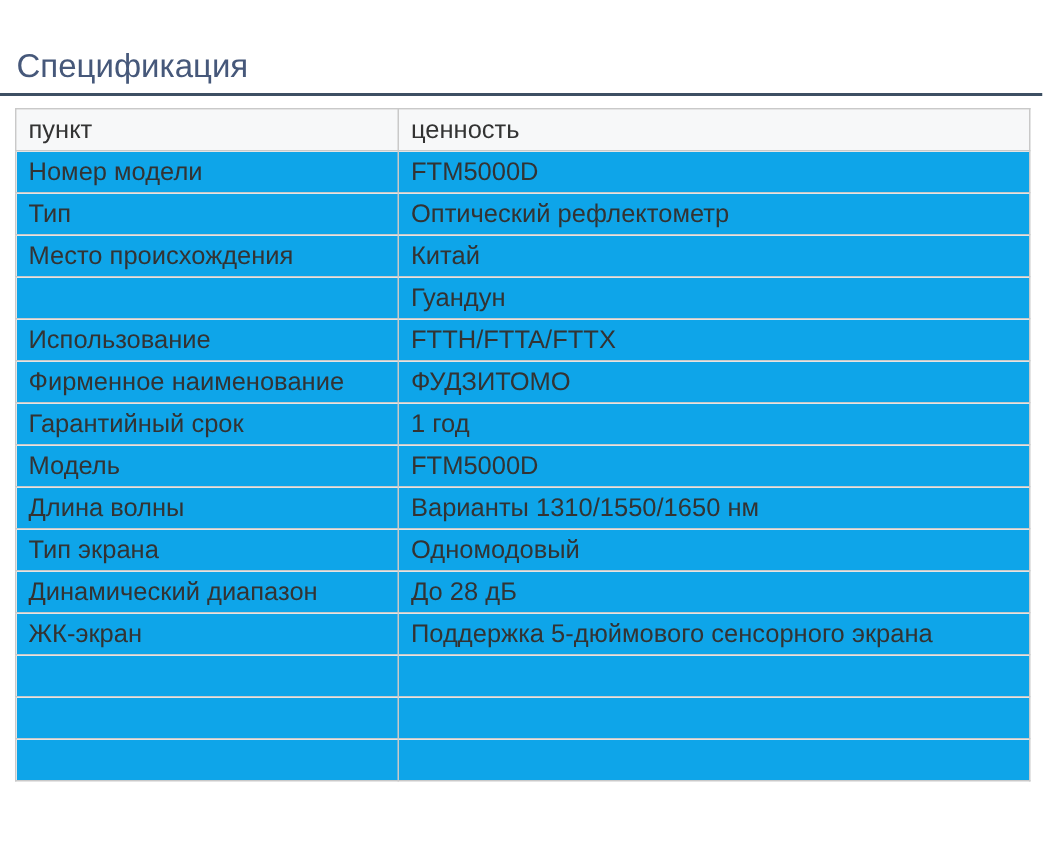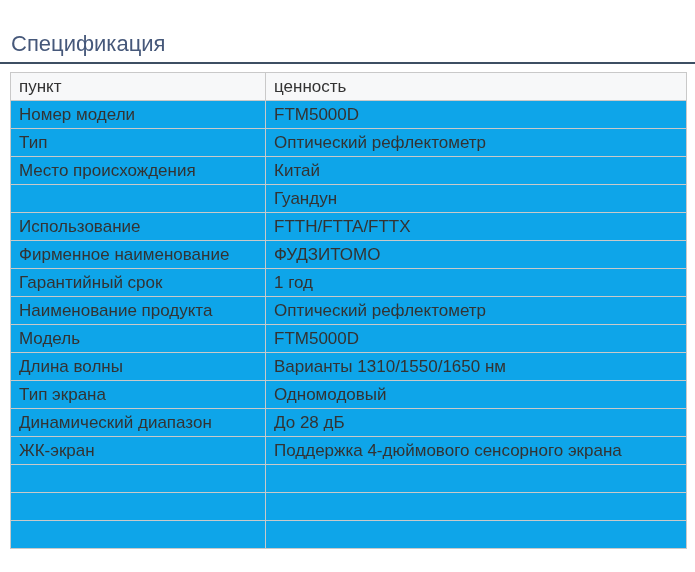--- a/index.html
+++ b/index.html
@@ -115,42 +115,38 @@
         </tr>
         <tr>
           <td>Фирменное наименование</td>
           <td>ФУДЗИТОМО</td>
         </tr>
         <tr>
           <td>Гарантийный срок</td>
           <td>1 год</td>
         </tr>
         <tr>
-          <td>Наименование продукта</td>
-          <td>Оптический рефлектометр</td>
-        </tr>
-        <tr>
           <td>Модель</td>
           <td>FTM5000D</td>
         </tr>
         <tr>
           <td>Длина волны</td>
           <td>Варианты 1310/1550/1650 нм</td>
         </tr>
         <tr>
           <td>Тип экрана</td>
           <td>Одномодовый</td>
         </tr>
         <tr>
           <td>Динамический диапазон</td>
           <td>До 28 дБ</td>
         </tr>
         <tr>
           <td>ЖК-экран</td>
-          <td>Поддержка 4-дюймового сенсорного экрана</td>
+          <td>Поддержка 5-дюймового сенсорного экрана</td>
         </tr>
         <tr>
           <td></td>
           <td></td>
         </tr>
         <tr>
           <td></td>
           <td></td>
         </tr>
         <tr>

